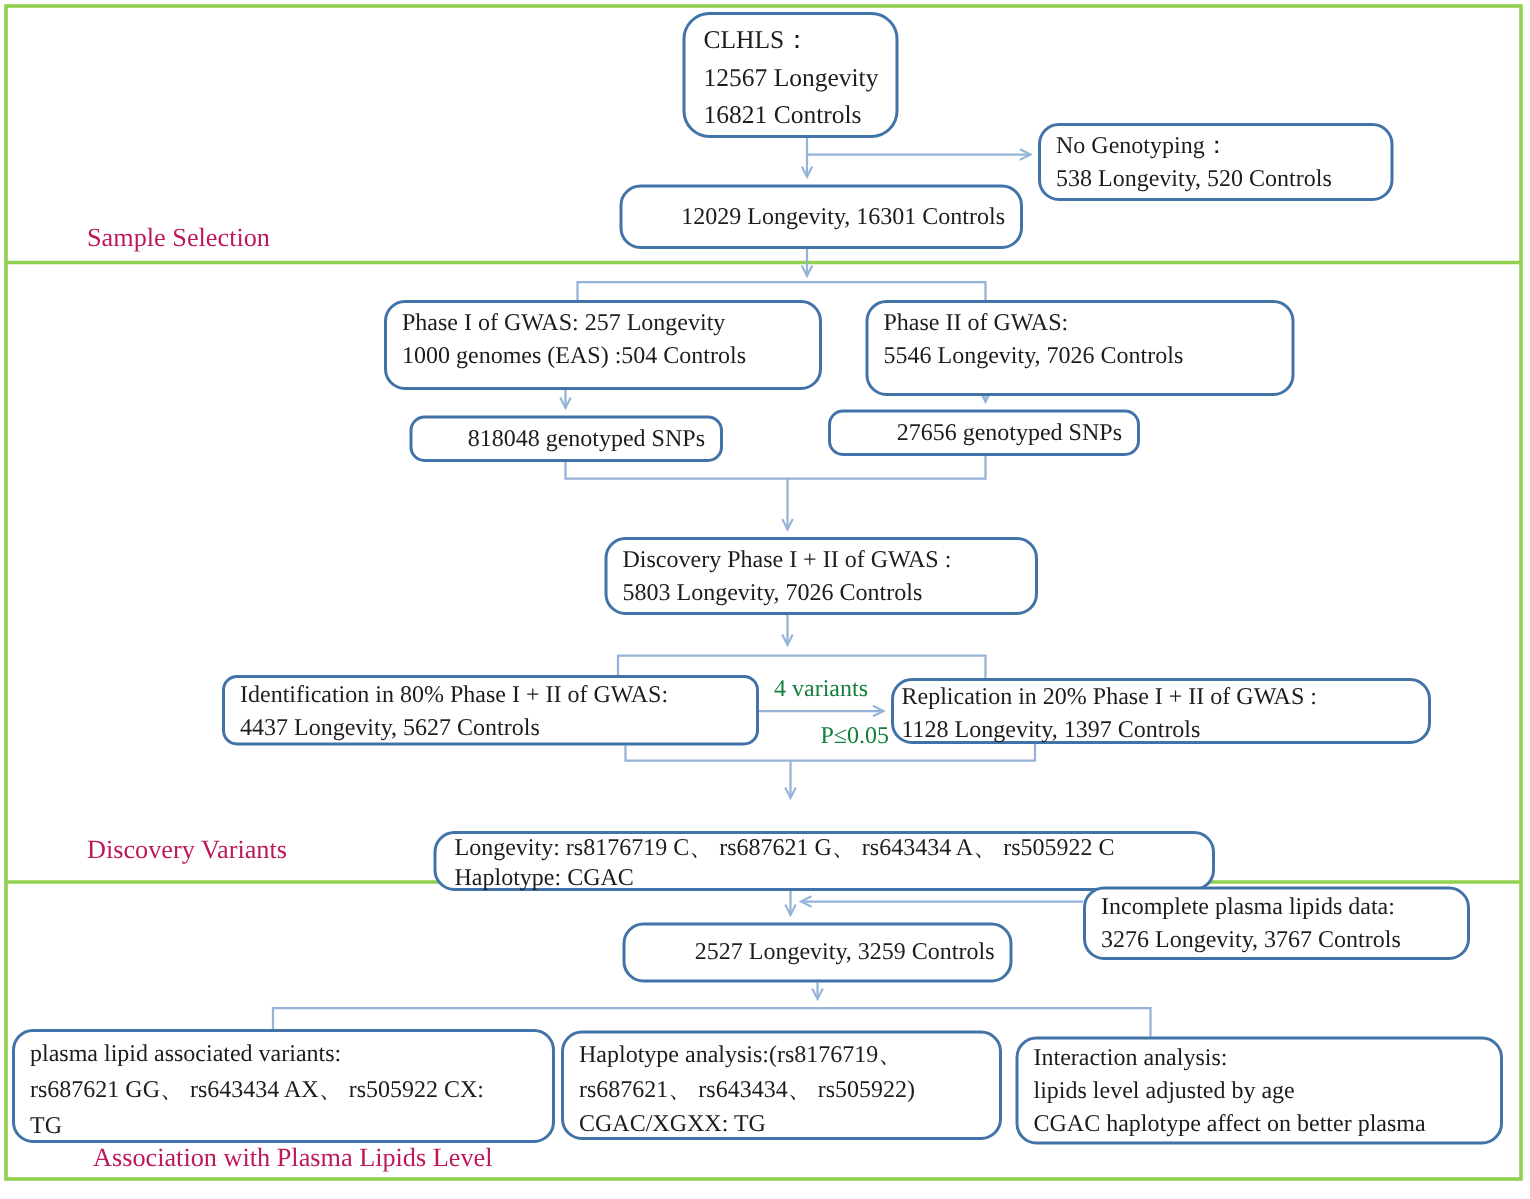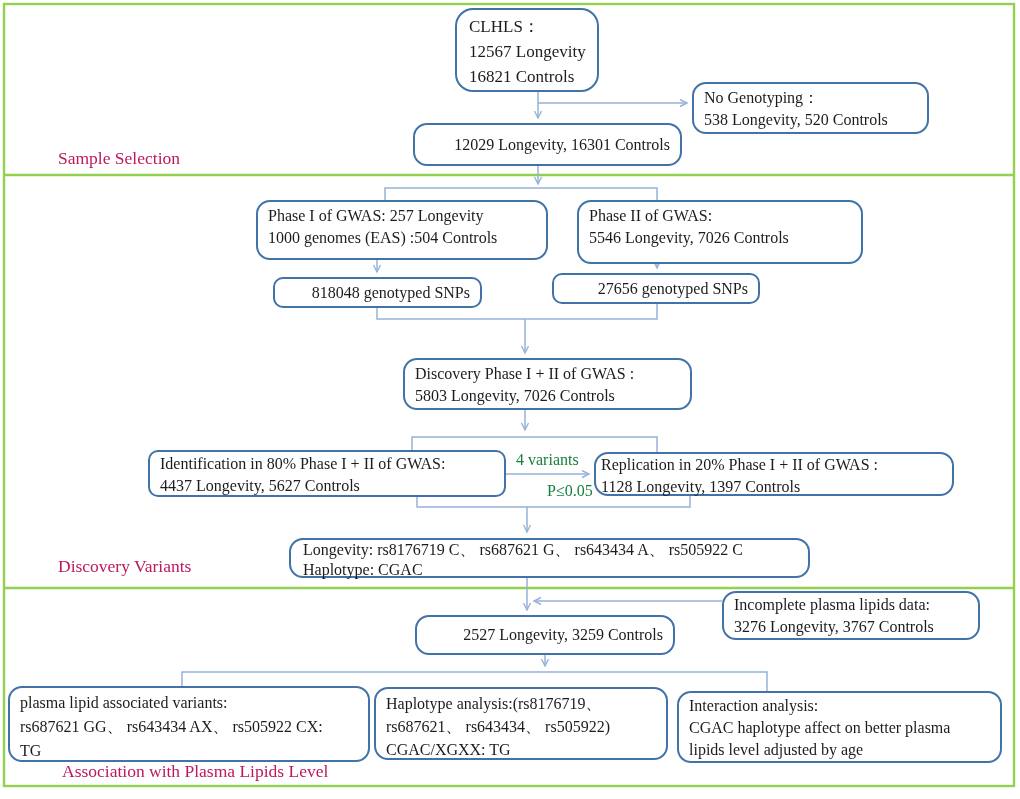--- a/index.html
+++ b/index.html
@@ -122,21 +122,21 @@
 
   <div class="edge-label" style="left:516px;top:451px;">4 variants</div>
 
   <div class="node" style="left:594px;top:452px;width:360px;height:44px;padding:0 5px;">
     <div class="ln">Replication in 20% Phase I + II of GWAS :</div>
     <div class="ln">1128 Longevity, 1397 Controls</div>
   </div>
 
   <div class="edge-label" style="left:535px;top:482px;margin-left:12px;">P≤0.05</div>
 
-  <div class="node" style="left:289px;top:538px;width:521px;height:40px;padding:0 12px;line-height:20px;">
+  <div class="node" style="left:289px;top:554px;width:521px;height:40px;padding:0 12px;line-height:20px;">
     <div class="ln">Longevity: rs8176719 C、 rs687621 G、 rs643434 A、 rs505922 C</div>
     <div class="ln">Haplotype: CGAC</div>
   </div>
 
   <div class="section-label" style="left:14px;top:556px;">Discovery Variants</div>
 
   <div class="node" style="left:722px;top:591px;width:258px;height:49px;padding:1px 10px;">
     <div class="ln">Incomplete plasma lipids data:</div>
     <div class="ln">3276 Longevity, 3767 Controls</div>
   </div>
@@ -152,19 +152,19 @@
   </div>
 
   <div class="node" style="left:374px;top:687px;width:294px;height:73px;line-height:23px;">
     <div class="ln">Haplotype analysis:(rs8176719、</div>
     <div class="ln">rs687621、 rs643434、 rs505922)</div>
     <div class="ln">CGAC/XGXX: TG</div>
   </div>
 
   <div class="node" style="left:677px;top:691px;width:325px;height:72px;line-height:22px;padding:2px 10px;">
     <div class="ln">Interaction analysis:</div>
+    <div class="ln">lipids level adjusted by age</div>
     <div class="ln">CGAC haplotype affect on better plasma</div>
-    <div class="ln">lipids level adjusted by age</div>
   </div>
 
   <div class="section-label" style="left:18px;top:761px;">Association with Plasma Lipids Level</div>
 
 </div>
 
 </body></html>

